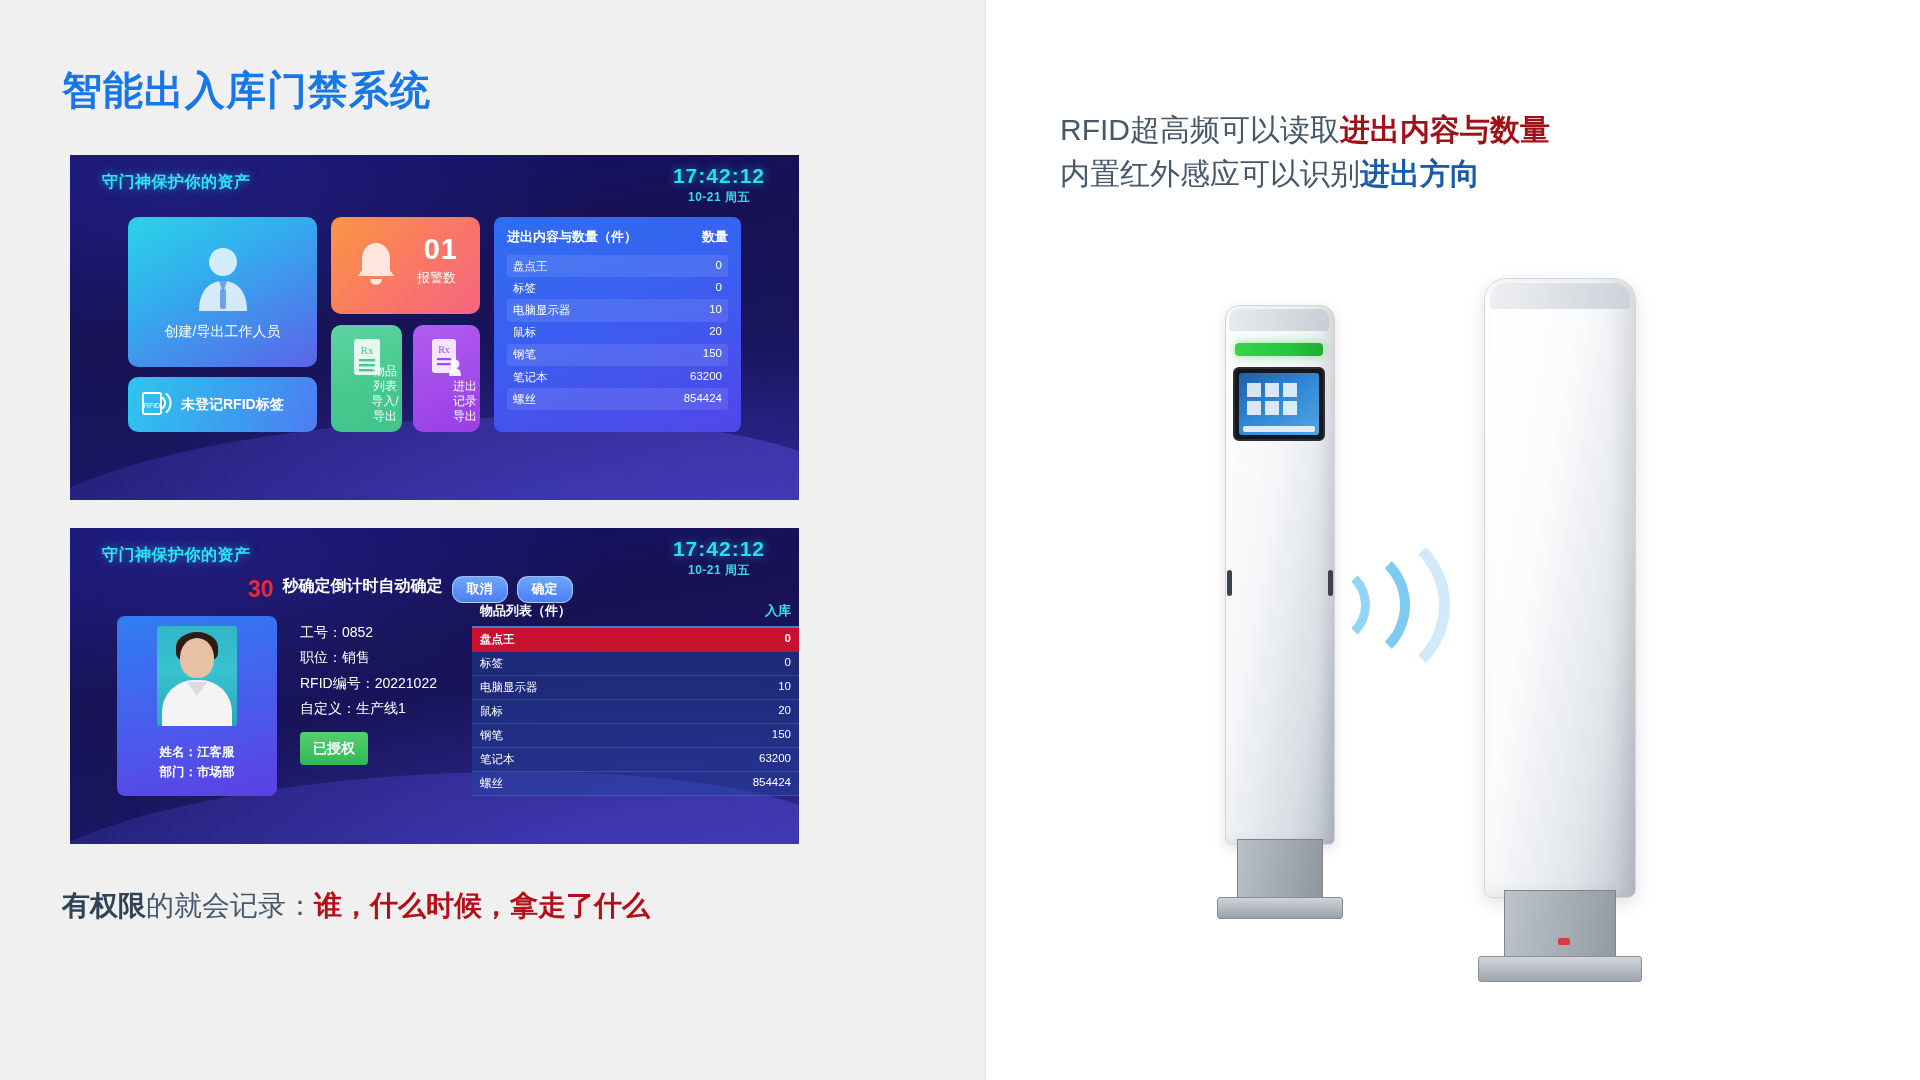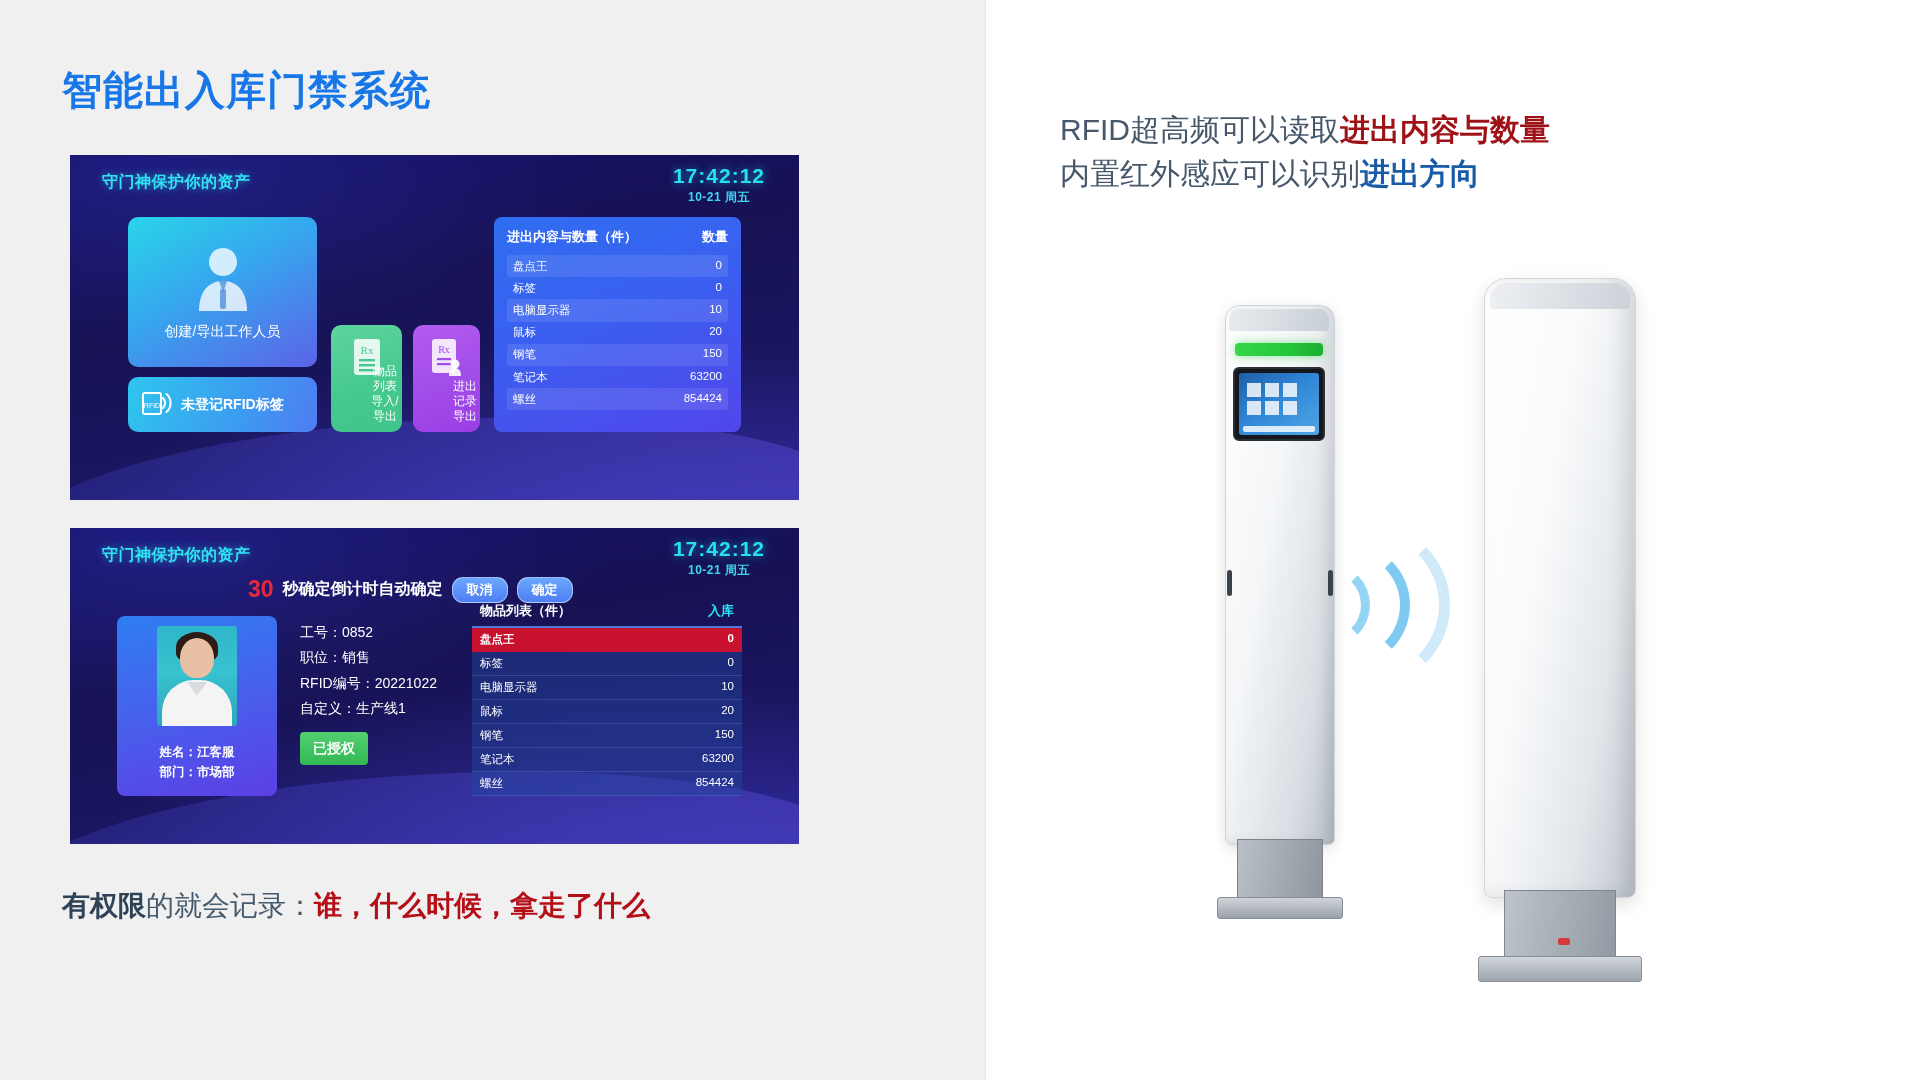--- a/index.html
+++ b/index.html
@@ -133,21 +133,21 @@
     display: flex; justify-content: space-between;
     color: #fff; font-size: 11.5px;
     padding: 3.6px 6px;
     border-radius: 3px;
   }
   #inventory-panel .inv-row:nth-child(odd) { background: rgba(255,255,255,0.10); }
 
   
   .countdown-bar {
     position: absolute; left: 178px; top: 48px;
-    display: flex; align-items: center; gap: 9px;
+    display: flex; gap: 9px;
     white-space: nowrap;
   }
   .countdown-bar .num {
     color: #e8283c; font-size: 23px; font-weight: bold;
   }
   .countdown-bar .txt {
     color: #ffffff; font-size: 16px; font-weight: bold;
   }
   .cd-btn {
     background: linear-gradient(180deg, #6aa8ff, #4f7df3);
@@ -199,21 +199,21 @@
   }
   #auth-badge {
     display: inline-block; margin-top: 10px;
     background: linear-gradient(180deg, #55cf70, #32b855);
     color: #fff; font-size: 14px; font-weight: bold;
     border-radius: 4px; padding: 4px 13px;
   }
 
   
   #itemlist-panel {
-    position: absolute; left: 402px; top: 74px; width: 270px;
+    position: absolute; left: 402px; top: 74px; width: 327px;
   }
   #itemlist-panel .il-head {
     display: flex; justify-content: space-between;
     font-size: 13px; font-weight: bold;
     padding: 0 8px 6px 8px;
     border-bottom: 2px solid #4f7bd8;
   }
   #itemlist-panel .il-head .h-left { color: #ffffff; }
   #itemlist-panel .il-head .h-right { color: #2fe3f5; }
   #itemlist-panel .il-row {
@@ -394,20 +394,30 @@
         <svg width="30" height="28" viewBox="0 0 30 28">
           <rect x="1" y="4" width="18" height="21" rx="2" fill="none" stroke="#fff" stroke-width="2"></rect>
           <text x="10" y="19" font-size="7" fill="#fff" text-anchor="middle" font-family="Liberation Sans, sans-serif">RFID</text>
           <path d="M21 9 a7 7 0 0 1 0 10" fill="none" stroke="#fff" stroke-width="2" stroke-linecap="round"></path>
           <path d="M24.5 5 a12 12 0 0 1 0 18" fill="none" stroke="#fff" stroke-width="2" stroke-linecap="round"></path>
         </svg>
       </span>
       <span class="tile-label">未登记RFID标签</span>
     </div>
 
+    <div class="tile" id="tile-alarm">
+      <span class="bell">
+        <svg width="46" height="50" viewBox="0 0 46 50">
+          <path d="M23 4 C31 4 37 11 37 20 L37 31 L41 37 L5 37 L9 31 L9 20 C9 11 15 4 23 4 Z" fill="rgba(255,255,255,.80)"></path>
+          <path d="M17 40 a6 6 0 0 0 12 0 Z" fill="rgba(255,255,255,.80)"></path>
+        </svg>
+      </span>
+      <div class="count">01</div>
+      <div class="count-label">报警数</div>
+    </div>
 
     <div class="tile" id="tile-items">
       <span class="tile-doc">
         <svg width="34" height="42" viewBox="0 0 34 42">
           <rect x="4" y="2" width="26" height="36" rx="3" fill="rgba(255,255,255,.85)"></rect>
           <text x="17" y="17" font-size="11" fill="#46c98f" text-anchor="middle" font-family="Liberation Serif, serif">Rx</text>
           <rect x="9" y="22" width="16" height="2.4" fill="#46c98f"></rect>
           <rect x="9" y="27" width="16" height="2.4" fill="#46c98f"></rect>
           <rect x="9" y="32" width="16" height="2.4" fill="#46c98f"></rect>
         </svg>

